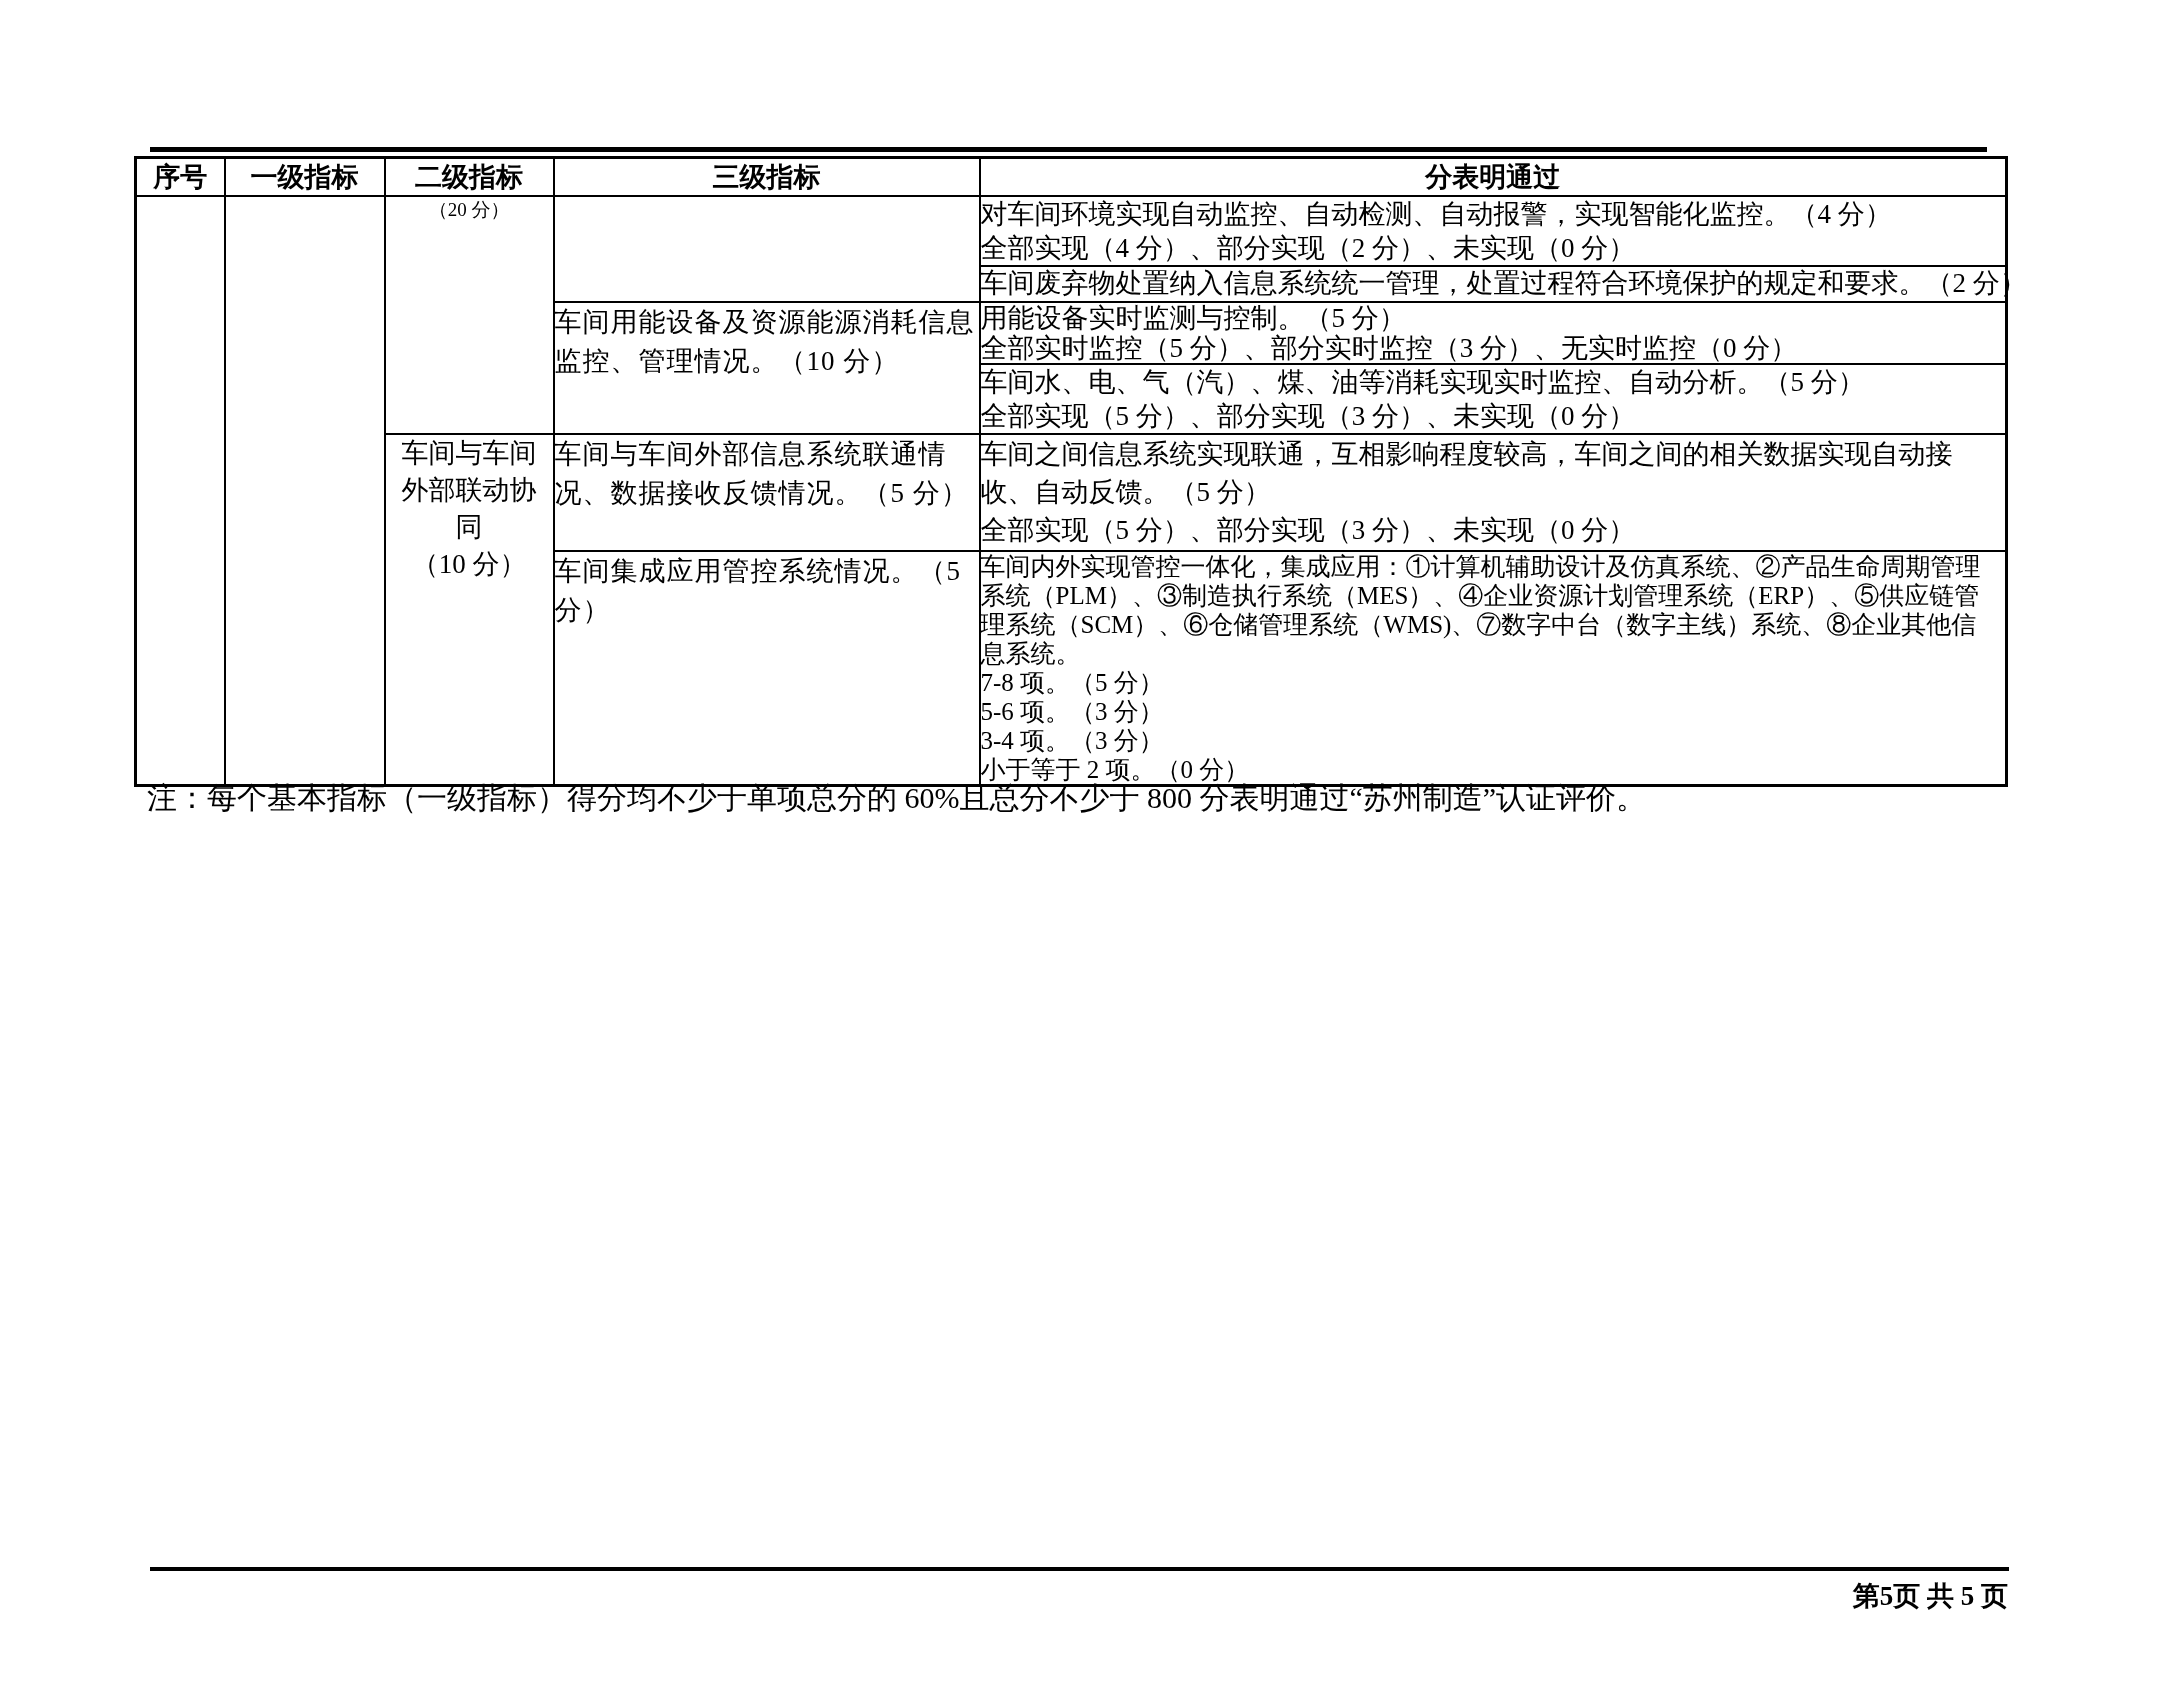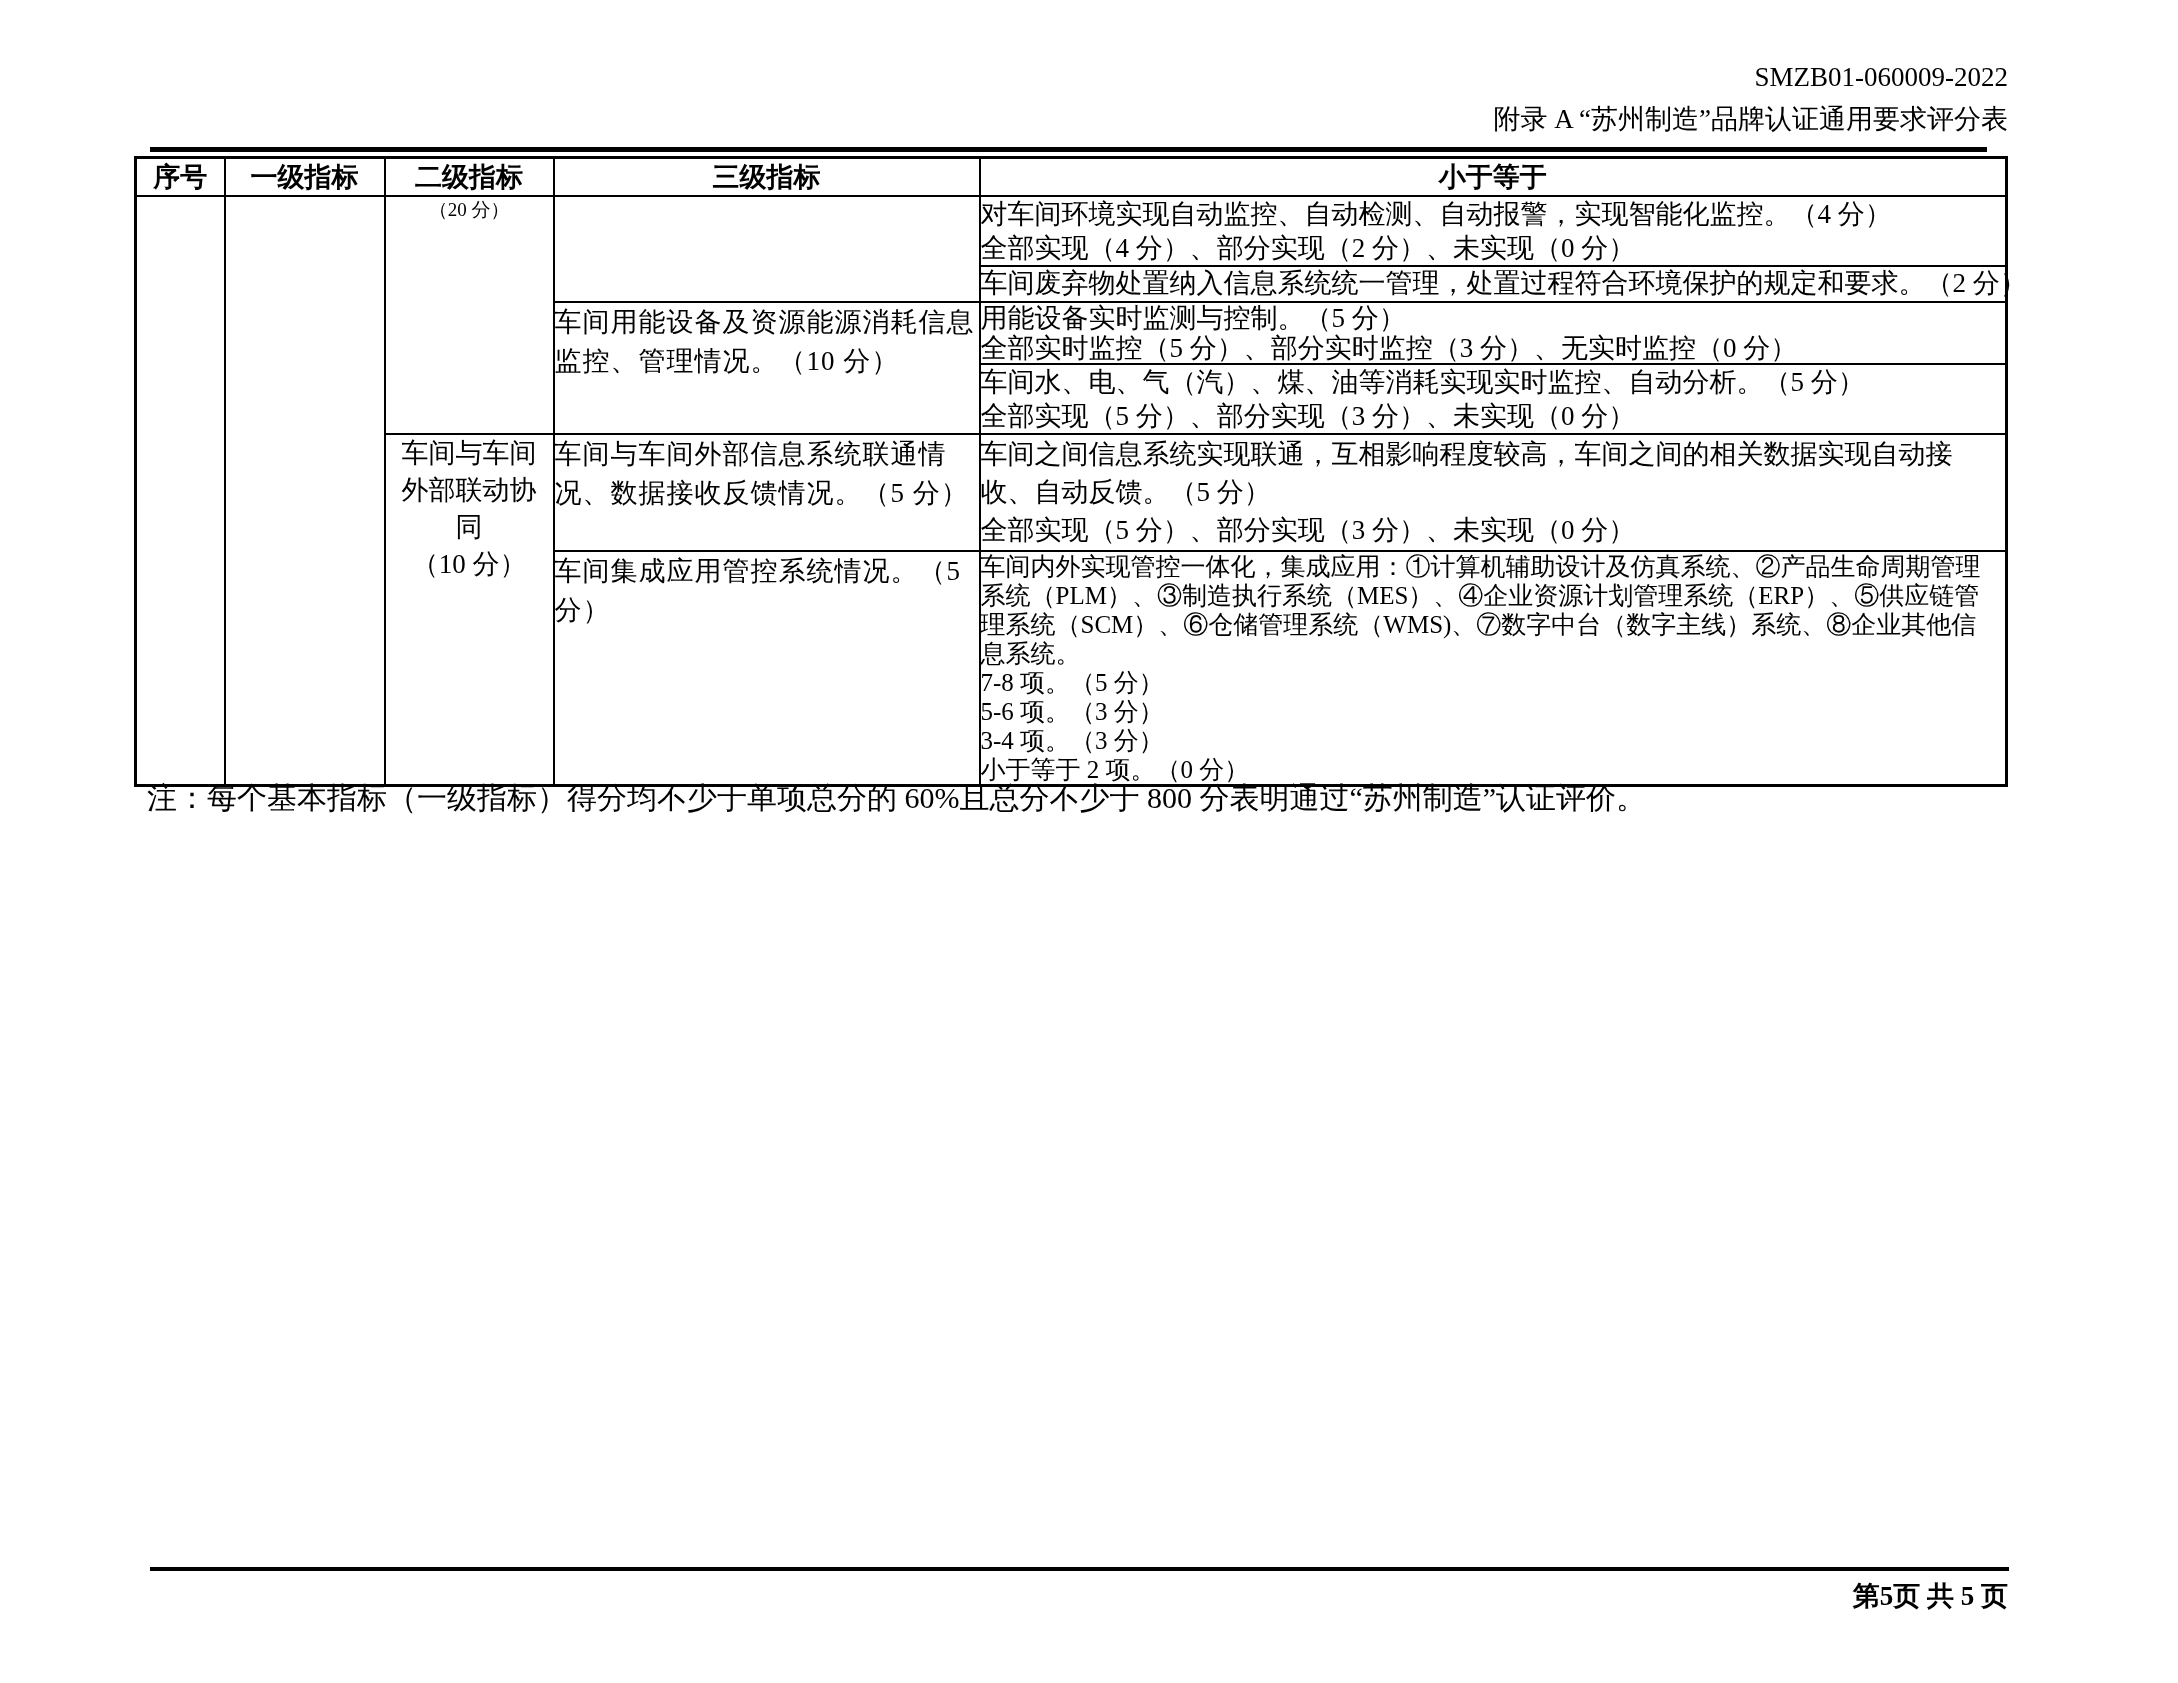--- a/index.html
+++ b/index.html
@@ -50,41 +50,37 @@
   
   .note { position:absolute; left:147px; top:778px; font-size:30px; white-space:nowrap; }
   .foot-rule { position:absolute; left:150px; top:1567px; width:1859px; height:4px; background:#000; }
   .page-num { position:absolute; right:170px; top:1578px; font-size:27px; white-space:nowrap;font-weight:bold; }
 </style>
 </head>
 <body>
 
 <div class="page">
 
-  <div class="doc-head">
-    <div class="doc-num">SMZB01-060009-2022</div>
-    <div class="doc-title">附录 A “苏州制造”品牌认证通用要求评分表</div>
-  </div>
   <div class="head-rule"></div>
 
   <table class="score-table">
     <colgroup>
       <col style="width:89px">
         <col style="width:160px">
         <col style="width:169px">
       <col style="width:426px">
         <col style="width:1027px">
     </colgroup>
     <tbody>
         <tr style="height:33px">
       <th>序号</th>
       <th>一级指标</th>
       <th>二级指标</th>
       <th>三级指标</th>
-      <th>小于等于</th>
+      <th>分表明通过</th>
     </tr>
     <tr class="r1" style="height:67px">
       <td rowspan="6"></td>
       <td rowspan="6"></td>
       <td rowspan="4" class="c3-top">
         <div class="tl">（20 分）</div>
       </td>
       <td rowspan="2"></td>
       <td class="c5">
             <div class="tl">对车间环境实现自动监控、自动检测、自动报警，实现智能化监控。（4 分）</div>

